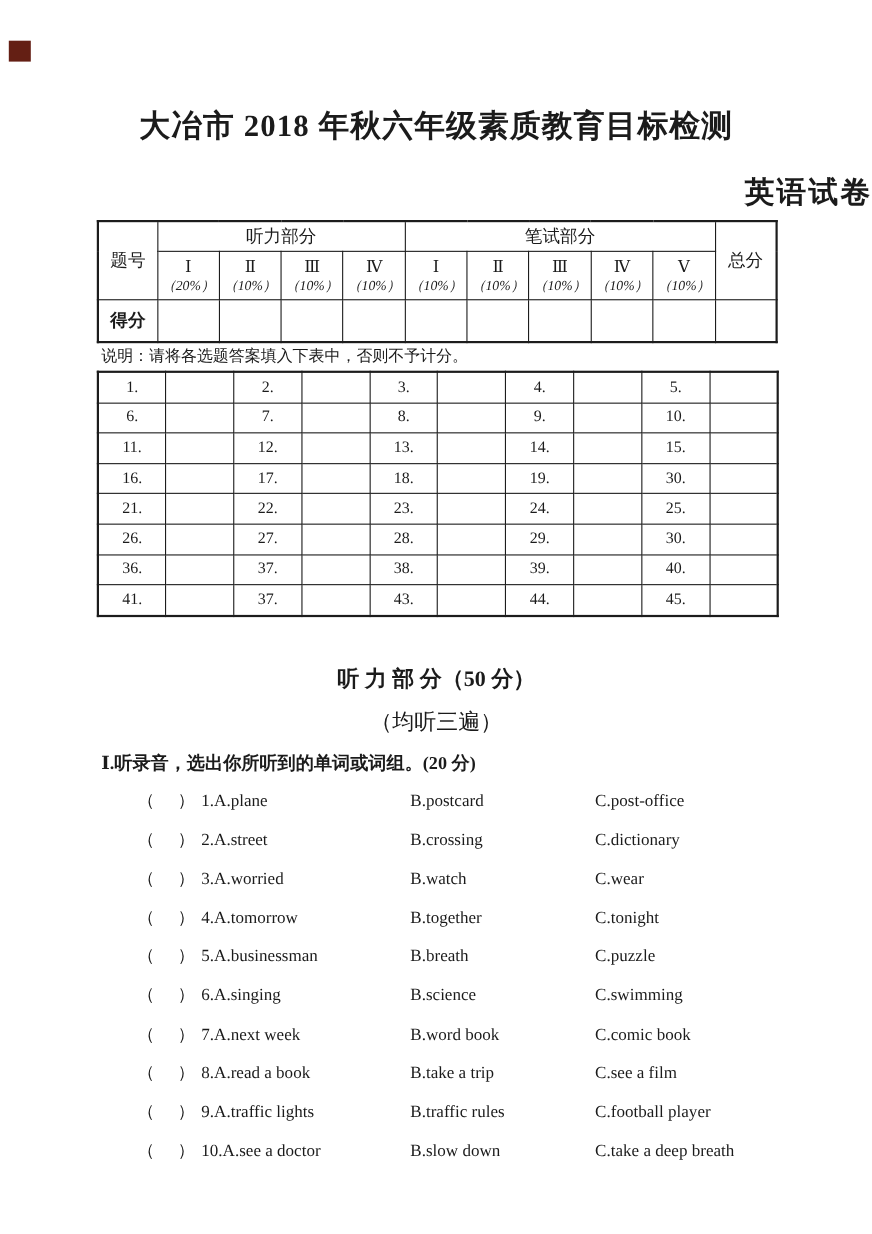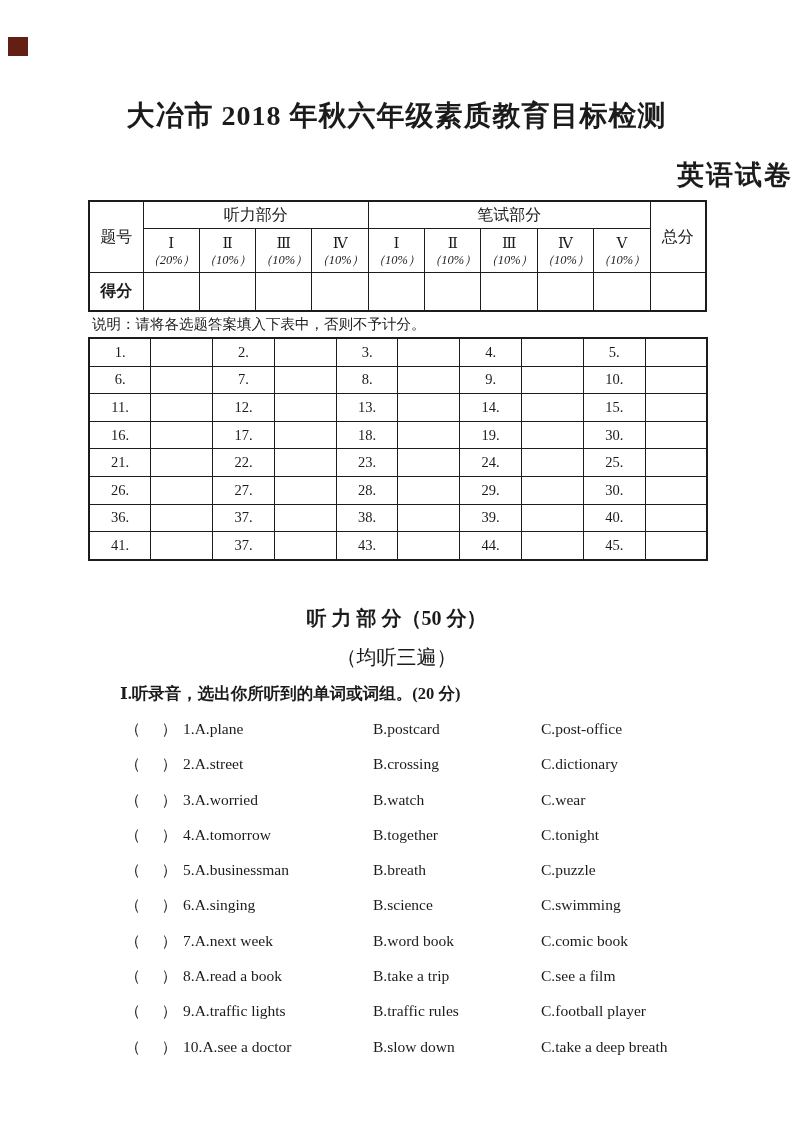--- a/index.html
+++ b/index.html
@@ -59,21 +59,21 @@
   .lt{
     position:absolute;top:604px;left:0;width:100%;
     text-align:center;font-size:20px;font-weight:700;line-height:28px;
   }
   .ls{
     position:absolute;top:647px;left:0;width:100%;
     text-align:center;font-size:20px;line-height:20px;
   }
   .ph{
     position:absolute;top:682px;left:92px;
-    font-size:16.5px;font-weight:700;line-height:24px;margin-left:28px;
+    font-size:16.5px;font-weight:700;line-height:24px;
   }
   ol.qs{
     position:absolute;top:711px;left:125px;right:60px;
     margin:0;padding:0;list-style:none;
   }
   ol.qs li{
     display:flex;align-items:center;
     height:35.3px;
     font-size:15.5px;line-height:35.3px;
     white-space:nowrap;

